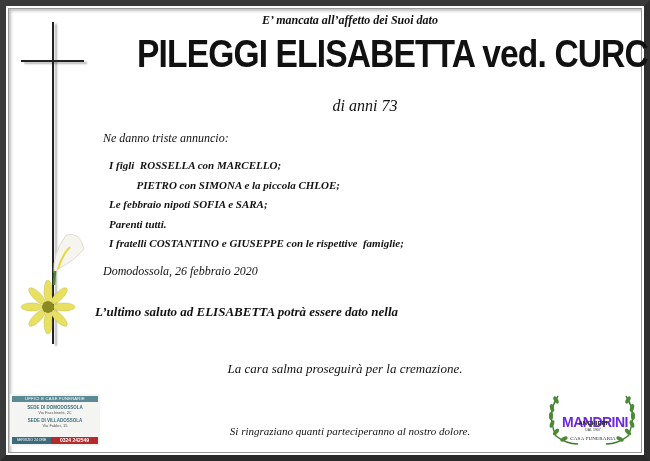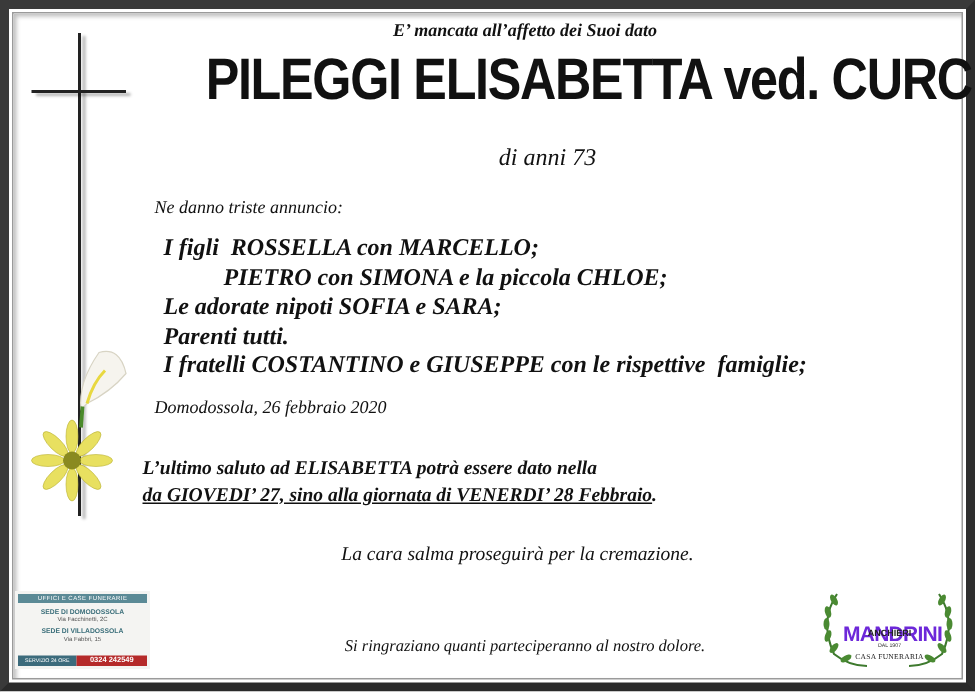--- a/index.html
+++ b/index.html
@@ -5,21 +5,21 @@
     html, body { margin: 0; padding: 0; }
     body { width: 650px; height: 461px; background: #ffffff; overflow: hidden; position: relative; font-family: "Liberation Serif", serif; color: #111; }
     .frame { position: absolute; left: 0; top: 0; width: 650px; height: 461px; box-sizing: border-box; border-top: 6px solid #3a3a3a; border-left: 6px solid #3a3a3a; border-right: 6px solid #2e2e2e; border-bottom: 6px solid #2a2a2a; }
     .frame-inner { position: absolute; left: 2px; top: 2px; right: 2px; bottom: 2px; border: 1px solid #9a9a9a; box-shadow: inset 2px 2px 3px rgba(0,0,0,0.25); background: #fff; }
     .cross-v { position: absolute; left: 52px; top: 22px; width: 2px; height: 322px; background: #222; box-shadow: 3px 2px 2px rgba(0,0,0,0.3); }
     .cross-h { position: absolute; left: 21px; top: 60px; width: 63px; height: 2px; background: #222; box-shadow: 3px 2px 2px rgba(0,0,0,0.3); }
     .heading-small { position: absolute; left: 0; width: 650px; text-align: center; font-style: italic; font-weight: bold; font-size: 12px; top: 13px; padding-left: 50px; box-sizing: border-box; }
     .name { position: absolute; left: 100px; top: 30px; width: 530px; text-align: center; font-family: "Liberation Sans", sans-serif; font-weight: bold; font-size: 39px; letter-spacing: -1px; transform: scaleX(0.86); transform-origin: center; white-space: nowrap; line-height: 48px; }
     .age { position: absolute; left: 100px; width: 530px; text-align: center; top: 97px; font-style: italic; font-size: 16px; }
     .announce { position: absolute; left: 103px; top: 131px; font-style: italic; font-size: 12px; }
-    .family { position: absolute; left: 109px; top: 156px; font-style: italic; font-weight: bold; font-size: 16px; line-height: 19.5px; }
+    .family { position: absolute; left: 109px; top: 156px; font-style: italic; font-weight: bold; font-size: 11px; line-height: 19.5px; }
     .family div { white-space: pre; }
     .place-date { position: absolute; left: 103px; top: 264px; font-style: italic; font-size: 12px; }
     .ceremony { position: absolute; left: 95px; width: 500px; top: 303px; text-align: left; font-style: italic; font-weight: bold; font-size: 13px; line-height: 17.5px; }
     .ceremony .u { text-decoration: underline; }
     .cremation { position: absolute; left: 95px; width: 500px; top: 361px; text-align: center; font-style: italic; font-weight: normal; font-size: 13px; }
     .thanks { position: absolute; left: 200px; width: 300px; top: 425px; text-align: center; font-style: italic; font-size: 11px; }
     .flower { position: absolute; left: 18px; top: 225px; width: 80px; height: 120px; }
     .office-card { position: absolute; left: 10px; top: 394px; width: 90px; height: 52px; background: #f4f4f2; font-family: "Liberation Sans", sans-serif; }
     .office-card .hdr { background: #5b8a96; color: #fff; font-size: 4px; text-align: center; height: 6px; line-height: 6px; margin: 2px 2px 0 2px; letter-spacing: 0.3px; }
     .office-card .sede { color: #3a6e7a; font-size: 4.5px; font-weight: bold; text-align: center; margin-top: 3px; line-height: 5px; }
@@ -63,30 +63,29 @@
 </svg>
 
 <div class="heading-small">E’ mancata  all’affetto dei Suoi dato</div>
 <div class="name">PILEGGI ELISABETTA ved. CURCIO</div>
 <div class="age">di anni 73</div>
 <div class="announce">Ne danno triste annuncio:</div>
 
 <div class="family">
   <div>I figli  ROSSELLA con MARCELLO;</div>
   <div>          PIETRO con SIMONA e la piccola CHLOE;</div>
-  <div>Le adorate nipoti SOFIA e SARA;</div>
+  <div>Le febbraio nipoti SOFIA e SARA;</div>
   <div>Parenti tutti.</div>
   <div>I fratelli COSTANTINO e GIUSEPPE con le rispettive  famiglie;</div>
 </div>
 
 <div class="place-date">Domodossola, 26  febbraio 2020</div>
 
 <div class="ceremony">
   <div>L’ultimo saluto ad ELISABETTA  potrà essere dato nella</div>
-  <div><span class="u">da  GIOVEDI’  27, sino alla giornata di VENERDI’ 28 Febbraio</span><span>.</span></div>
 </div>
 
 <div class="cremation">La cara salma proseguirà  per la cremazione.</div>
 <div class="thanks">Si ringraziano quanti parteciperanno al nostro dolore.</div>
 
 <div class="office-card">
   <div class="hdr">UFFICI E CASE FUNERARIE</div>
   <div class="sede">SEDE DI DOMODOSSOLA</div>
   <div class="addr">Via Facchinetti, 2C</div>
   <div class="sede">SEDE DI VILLADOSSOLA</div>

